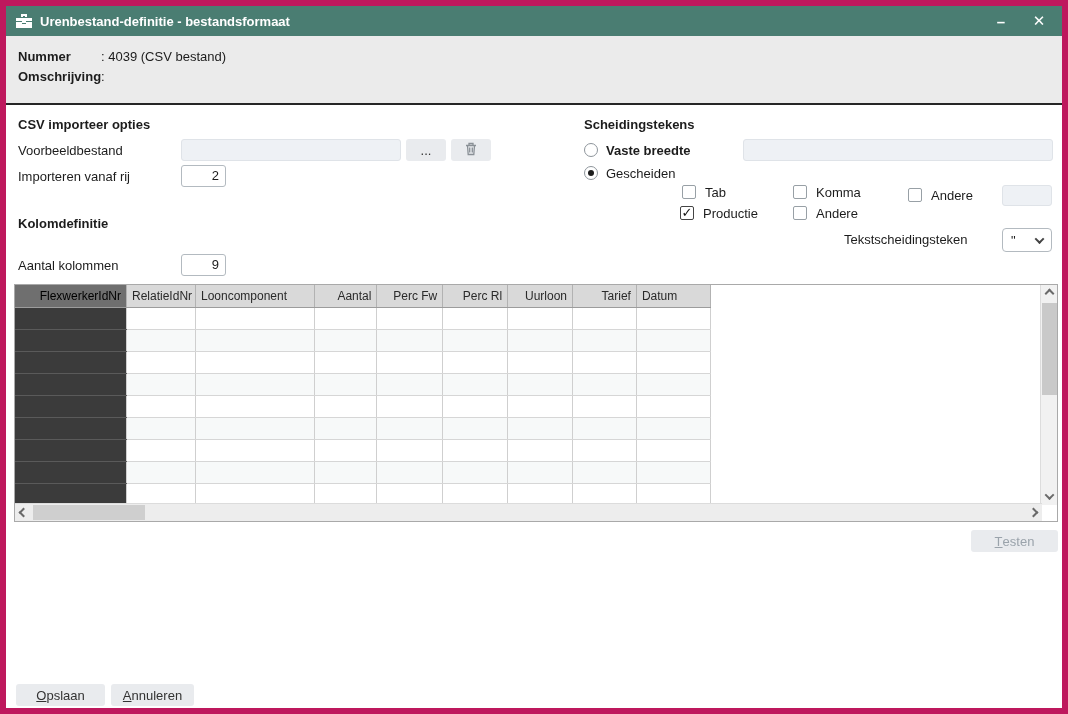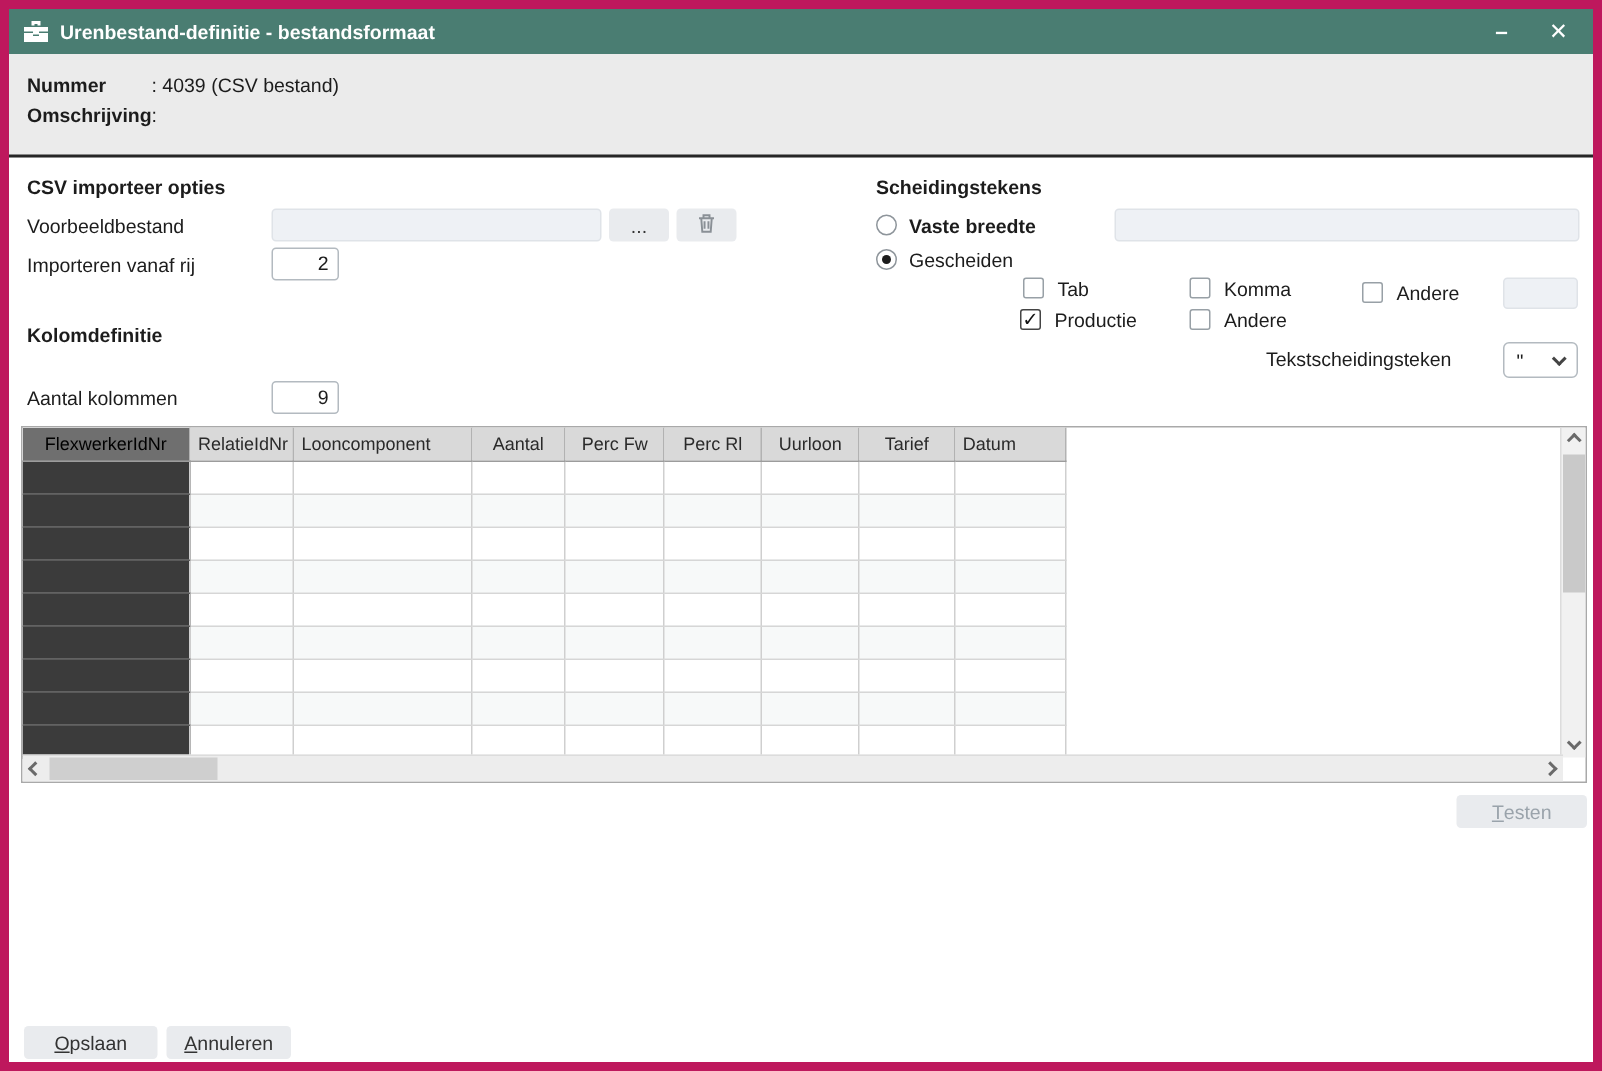--- a/index.html
+++ b/index.html
@@ -62,21 +62,21 @@
   table.grid th {
     background:#d9d9d9; font-weight:normal; color:#2a2a2a; height:22px; padding:0 5px;
     border-right:1px solid #b2b2b2; border-bottom:1px solid #9c9c9c; white-space:nowrap; overflow:hidden;
   }
   table.grid th.c0 { background:#6f6f6f; color:#000; }
   table.grid td { height:22px; border-right:1px solid #cfcfcf; border-bottom:1px solid #d6d6d6; }
   table.grid td.c0 { background:#3b3b3b; border-bottom:1px solid #5a5a5a; }
   table.grid tbody tr:nth-child(even) td:not(.c0) { background:#f7f9f9; }
   .c0{width:110px} .c1{width:68px} .c2{width:117px} .c3{width:62px} .c4{width:65px}
   .c5{width:64px} .c6{width:64px} .c7{width:63px} .c8{width:73px}
-  th.c0,th.c1,th.c3,th.c4,th.c5,th.c6,th.c7 { text-align:center; }
+  th.c0,th.c1,th.c3,th.c4,th.c5,th.c6,th.c7 { text-align:right; }
   th.c2,th.c8 { text-align:left; }
   
   .vscroll { position:absolute; right:0; top:0; width:17px; height:220px; background:#f1f1f1; border-left:1px solid #dcdcdc; }
   .vscroll .arrow { position:absolute; left:0; width:17px; height:17px; display:flex; align-items:center; justify-content:center; }
   .vscroll .thumb { position:absolute; left:1px; top:18px; width:15px; height:92px; background:#c9c9c9; }
   .hscroll { position:absolute; left:0; bottom:0; width:1027px; height:18px; background:#ededed; border-top:1px solid #dcdcdc; }
   .hscroll .arrow { position:absolute; top:0; width:17px; height:17px; display:flex; align-items:center; justify-content:center; }
   .hscroll .thumb { position:absolute; left:18px; top:1px; width:112px; height:15px; background:#cfcfcf; }
   
   .groupbox { position:absolute; left:8px; top:540px; width:1044px; height:120px;

